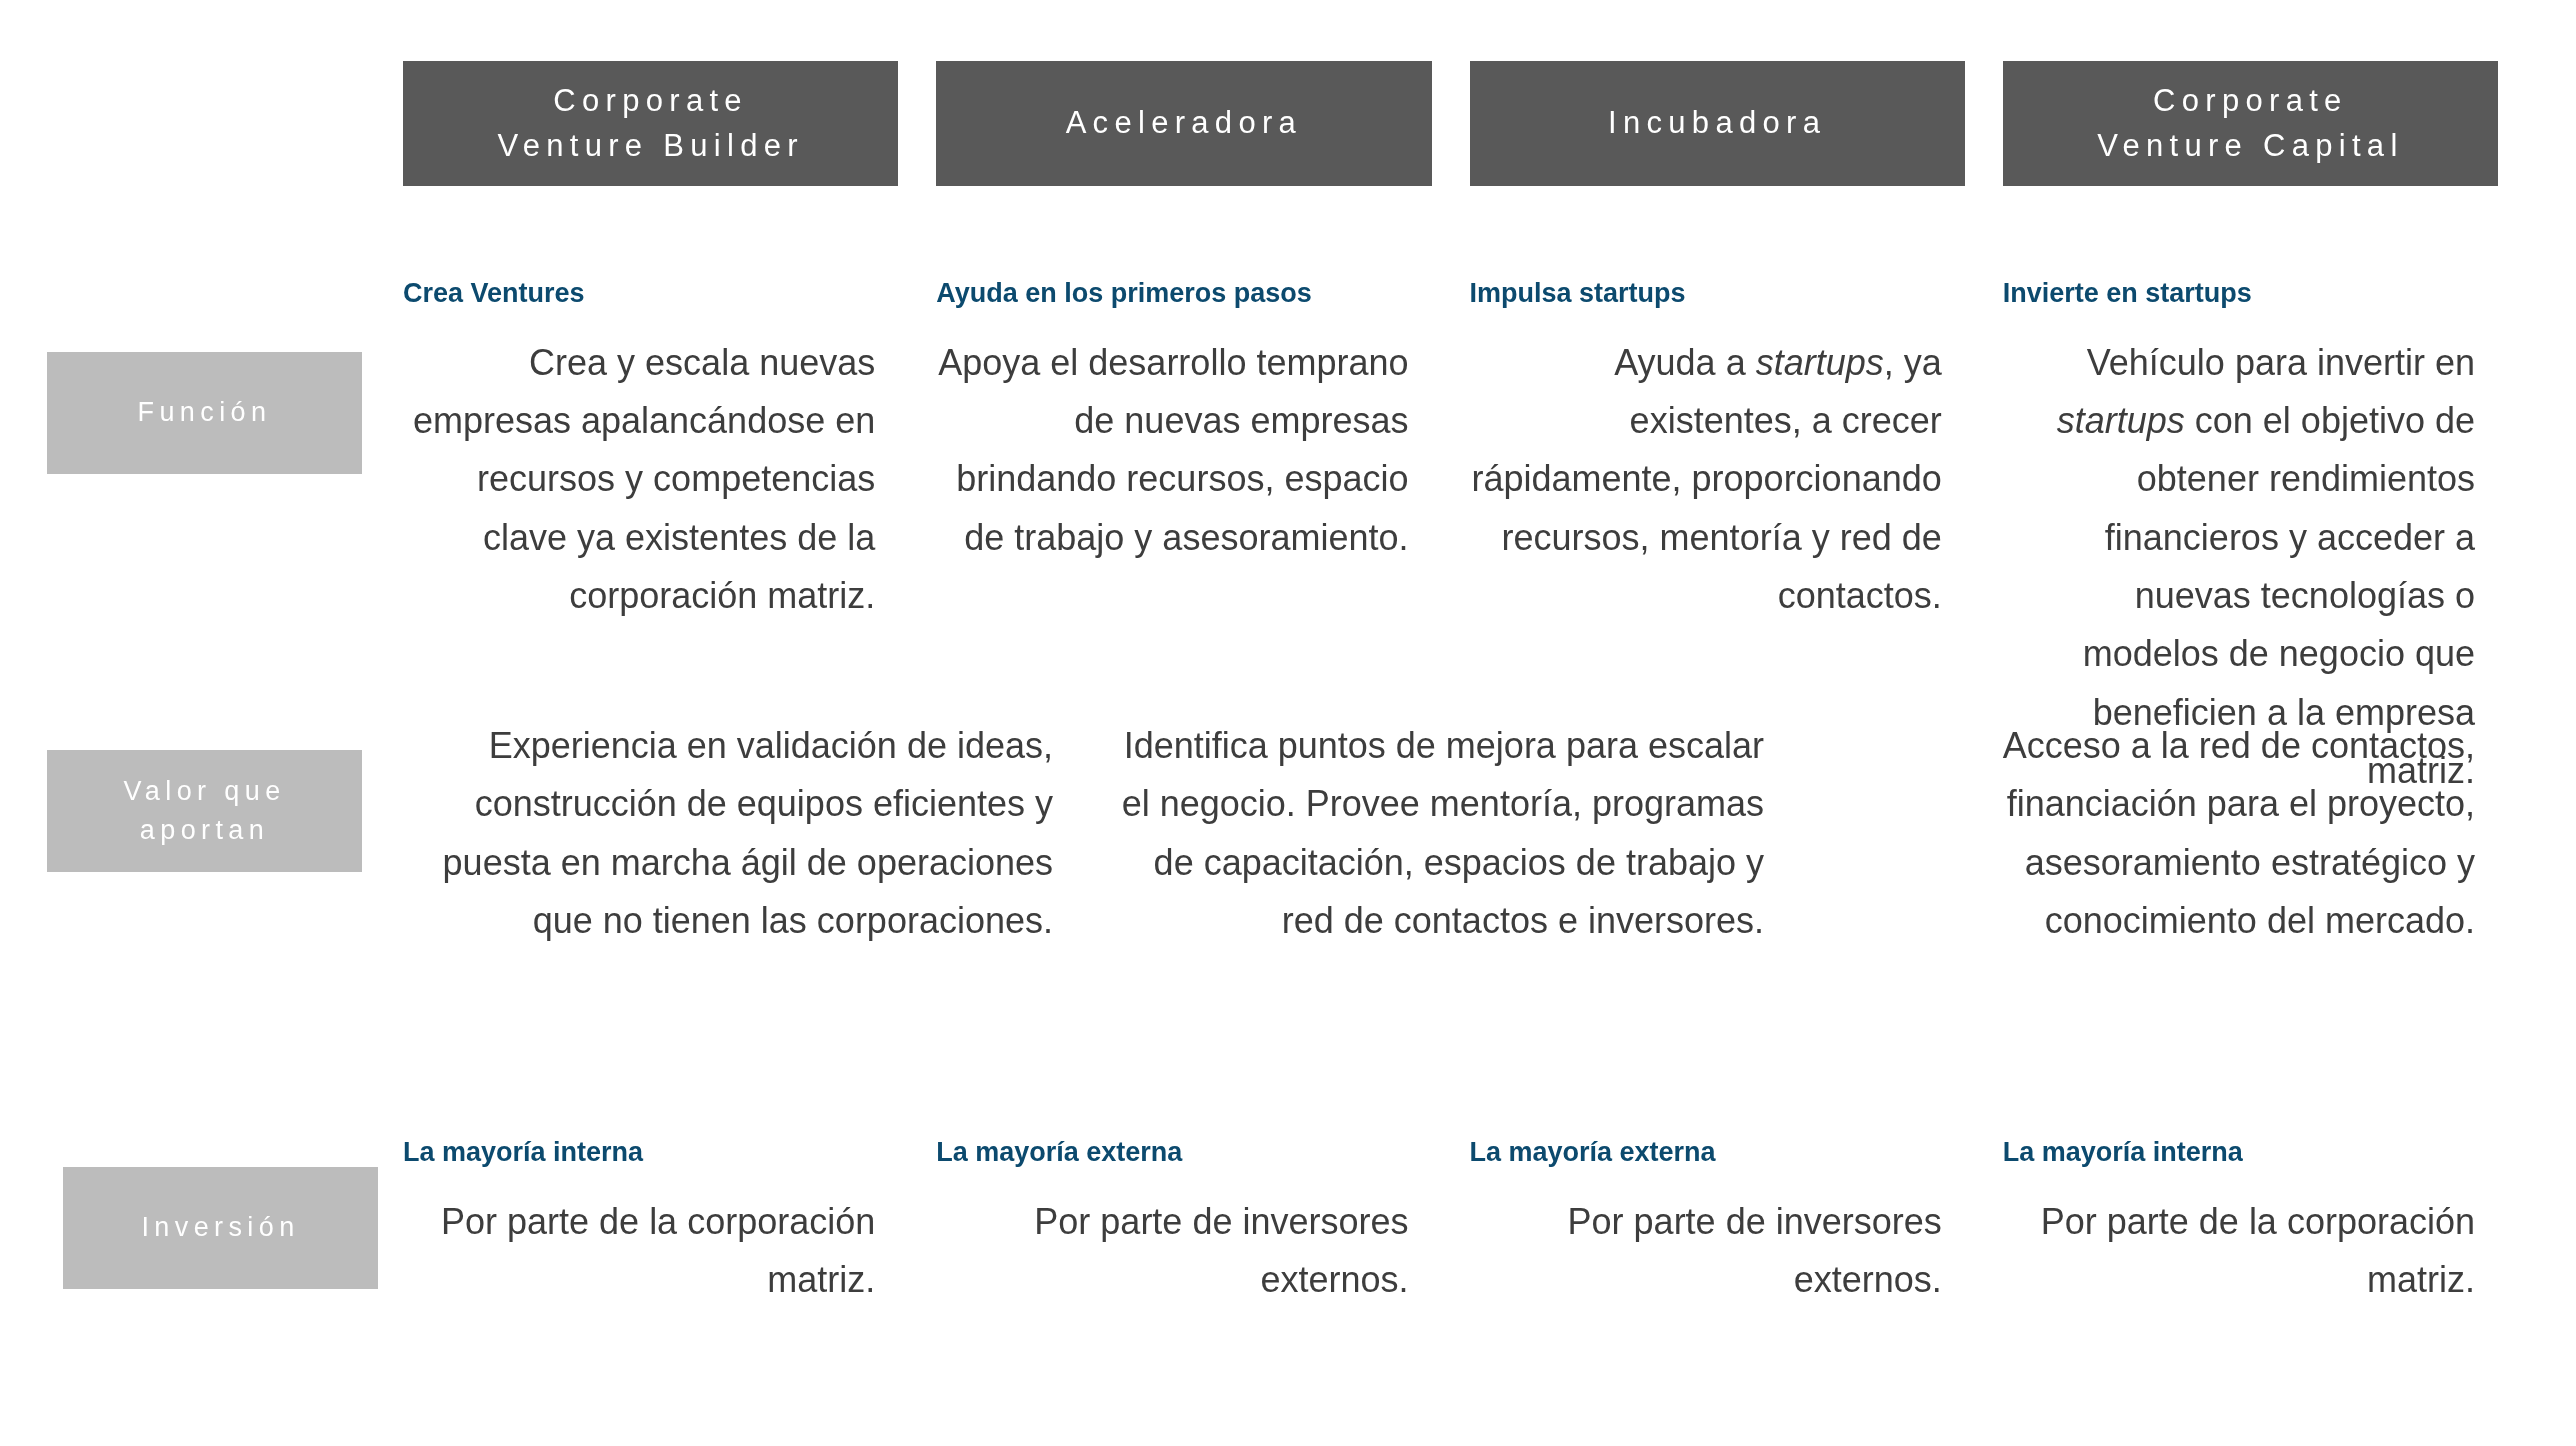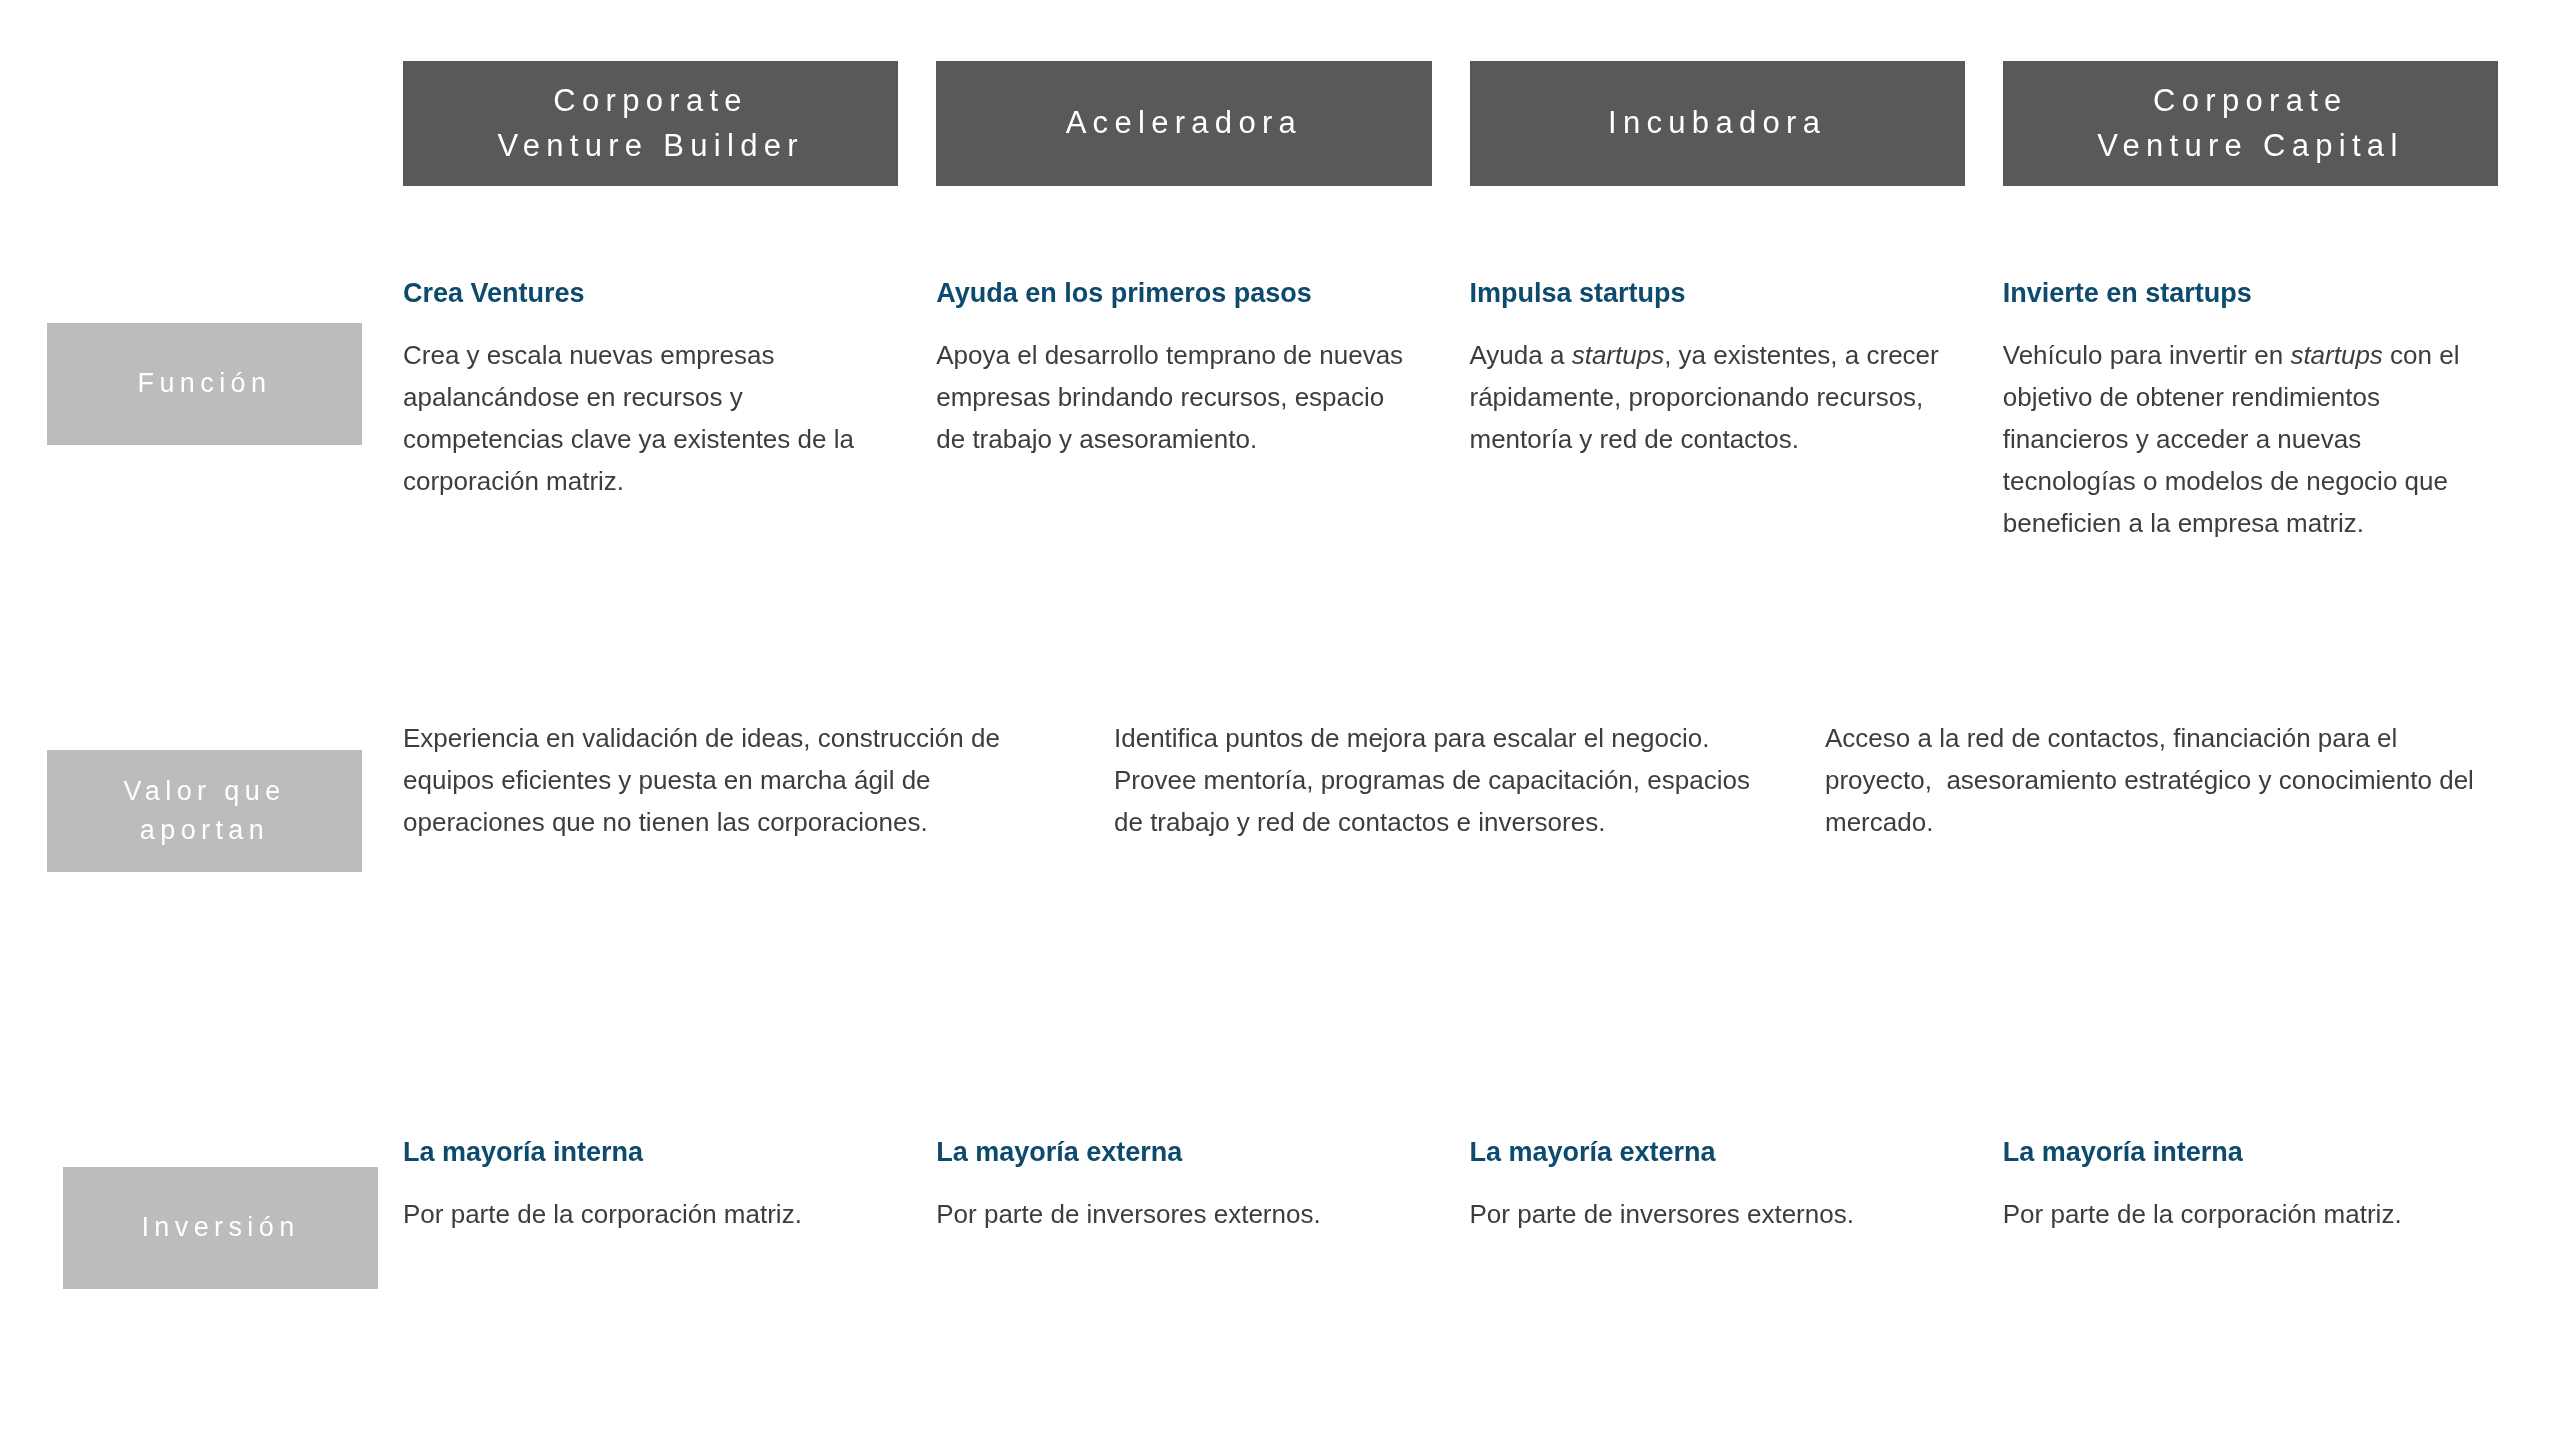--- a/index.html
+++ b/index.html
@@ -65,21 +65,21 @@
   }
   .row-label-text {
     color: #ffffff;
     font-size: 27px;
     font-weight: 400;
     letter-spacing: 5.4px;
     line-height: 1.45;
     text-align: center;
     white-space: pre-line;
   }
-  #row-label-0 { top: 323px; height: 122px; }
+  #row-label-0 { top: 352px; height: 122px; }
   #row-label-1 { top: 750px; height: 122px; }
   #row-label-2 { top: 1167px; height: 122px; margin-left: 16px; }
 
   
   .content-row {
     position: absolute;
     left: 403px;
     width: 2095px;
     display: flex;
     gap: 38px;
@@ -94,26 +94,27 @@
     padding-right: 23px;
   }
   .cell-title {
     font-size: 27px;
     font-weight: 700;
     color: #0c4a6e;
     line-height: 1.25;
     margin: 0 0 23px 0;
   }
   .cell-body {
-    font-size: 26px;
+    font-size: 36px;
     font-weight: 400;
     color: #3d3d3d;
     line-height: 1.62;
     margin: 0;
     white-space: pre-wrap;
+    text-align: right;
   }
   .cell-body em {
     font-style: italic;
   }
 </style>
 </head>
 <body>
 
 <div class="board">
 

